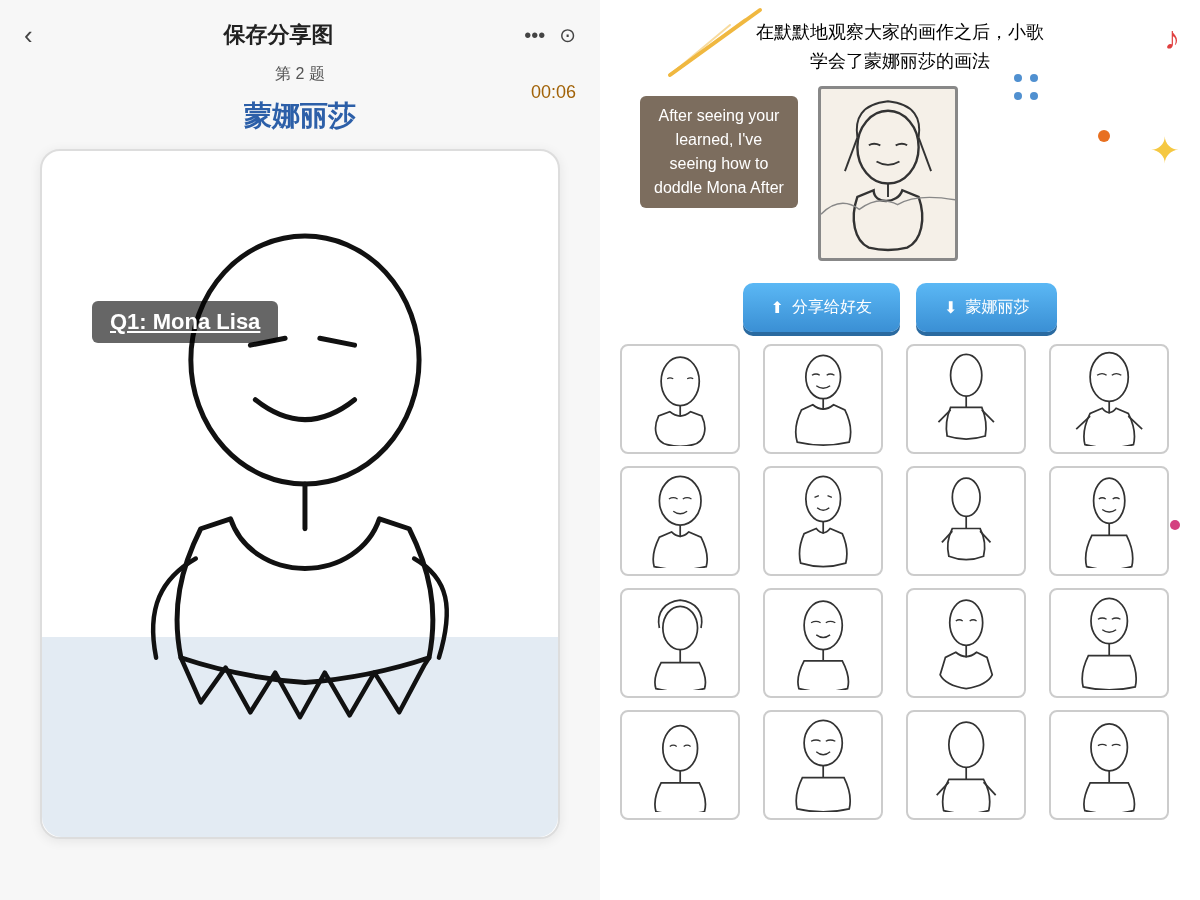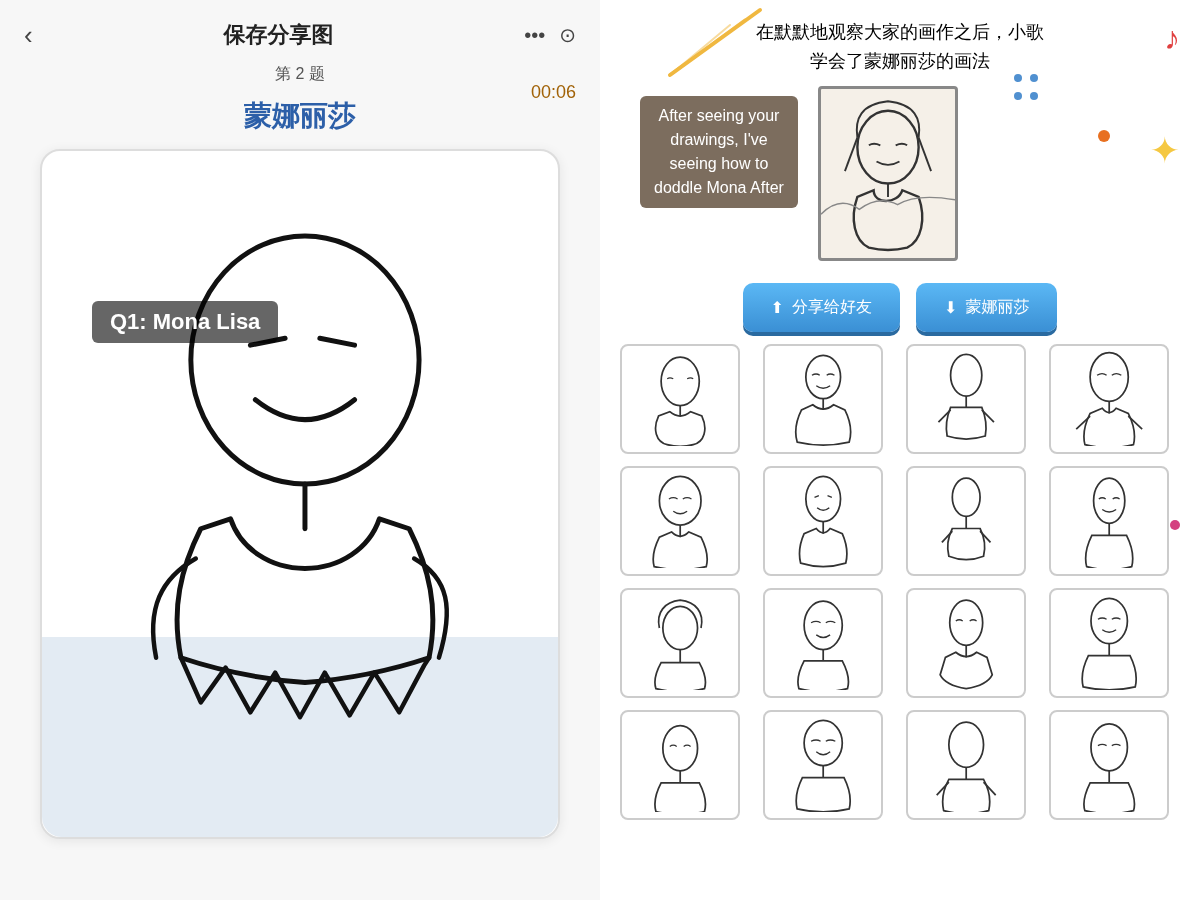--- a/index.html
+++ b/index.html
@@ -84,20 +84,21 @@
       background: rgba(0,0,0,0.6);
       color: #fff;
       font-size: 22px;
       font-weight: 600;
       padding: 8px 18px;
       border-radius: 6px;
       position: absolute;
       top: 150px;
       left: 50px;
       z-index: 10;
+      text-decoration: underline;
     }
 
     .drawing-card {
       width: 520px;
       height: 690px;
       background: #fff;
       border-radius: 20px;
       border: 2px solid #ddd;
       margin-top: 14px;
       position: relative;
@@ -359,21 +360,21 @@
     <div class="header-chinese">
       <span>在默默地观察大家的画作之后，小歌</span><br>
       <span>学会了蒙娜丽莎的画法</span>
     </div>
   </div>
 
   <div style="display:flex; align-items:flex-start; padding: 0 20px; position:relative; z-index:4;">
     <div class="tooltip-container">
       <div class="tooltip-box">
         <span>After seeing your</span><br>
-        <span>drawings, I've</span><br>
+        <span>learned, I've</span><br>
         <span>seeing how to</span><br>
         <span>doddle Mona After</span>
       </div>
     </div>
 
     <div style="margin-left:20px; position:relative; z-index:4;">
       <svg width="140" height="175" viewBox="0 0 140 175" style="border:3px solid #888; border-radius:4px; background:#f5f0e8;">
 
         <ellipse cx="70" cy="60" rx="32" ry="38" fill="none" stroke="#333" stroke-width="2.5"></ellipse>
         <path d="M50 58 Q55 55 62 58" fill="none" stroke="#333" stroke-width="2"></path>

